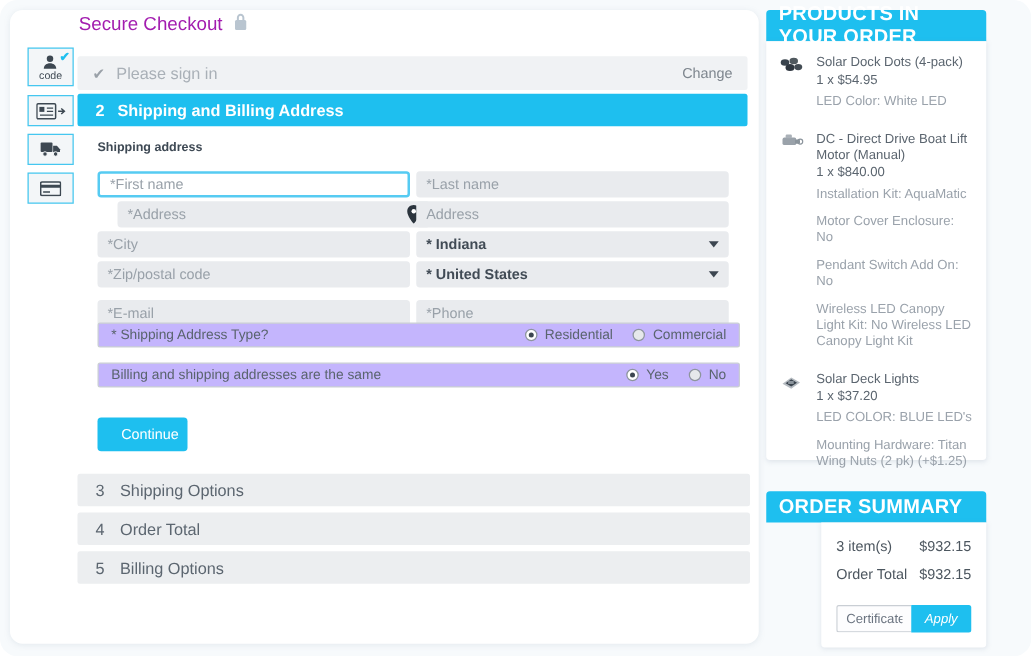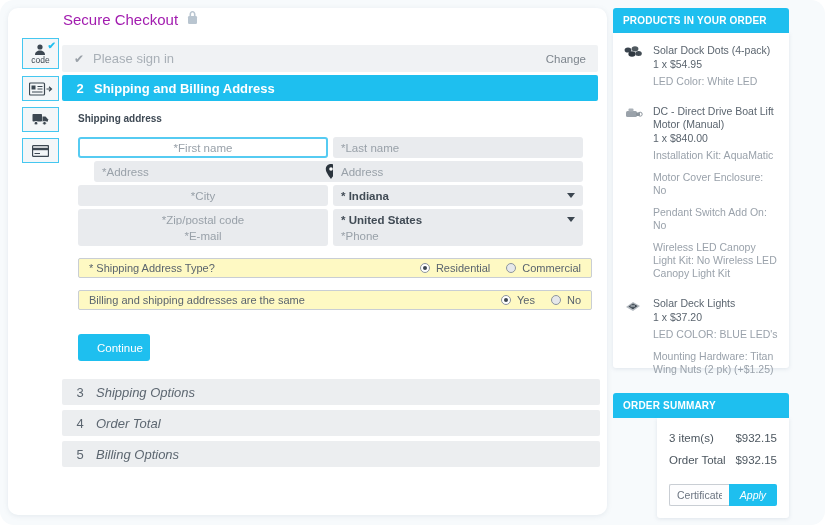--- a/index.html
+++ b/index.html
@@ -27,48 +27,48 @@
   .step-bar-active { position:absolute; left:54px; top:67px; width:536px; height:26px; background:#1ebfef; border-radius:2px; display:flex; align-items:center; color:#fff; font-size:13px; font-weight:bold; }
   .step-num { width:20px; text-align:center; margin-left:8px; }
   .step-bar-active .step-label { margin-left:4px; }
 
   .section-title { position:absolute; left:70px; top:105px; font-size:10px; font-weight:bold; color:#3e4954; }
 
   
   .field { position:absolute; height:21px; width:250px; background:#e9ebee; border-radius:3px; border:none; font-family:"Liberation Sans",sans-serif; font-size:11.5px; color:#414b55; padding:0 8px; display:flex; align-items:center; }
   input.field::placeholder { color:#99a1a9; opacity:1; }
   input.field { outline:none; }
-  .col1 { left:70px;text-align:center; }
+  .col1 { left:70px; }
   .col2 { left:325px; }
-  .r1 { top:129px; } .r2 { top:153px; } .r3 { top:177px; } .r4 { top:201px; } .r5 { top:217px; }
+  .r1 { top:129px; } .r2 { top:153px; } .r3 { top:177px; } .r4 { top:201px; } .r5 { top:232px; }
   .field.focused { background:#fff; border:2px solid #56cbf2; }
   .addr-wrap { position:absolute; left:70px; top:153px; width:250px;margin-left:16px; }
   .addr-wrap input { position:static; width:250px; }
   .pin-icon { position:absolute; right:7px; top:3px; }
   .select-field { cursor:pointer; justify-content:space-between; }
   .select-field .val { color:#414b55; font-weight:bold; font-size:11.5px; }
   .caret-down { width:0; height:0; border-left:4px solid transparent; border-right:4px solid transparent; border-top:5px solid #3c4650; }
 
-  .radio-box { position:absolute; left:70px; width:514px; height:20px; background:#fef9c3; border:1px solid #c9ced4; border-radius:2px; display:flex; align-items:center; padding:0 10px; font-size:11px; color:#5a646e; }
+  .radio-box { position:absolute; left:70px; width:514px; height:20px; background:#c4b5fd; border:1px solid #c9ced4; border-radius:2px; display:flex; align-items:center; padding:0 10px; font-size:11px; color:#5a646e; }
   .rb1 { top:250px; } .rb2 { top:282px; }
   .radio-group { margin-left:auto; display:flex; align-items:center; gap:16px; }
   .radio-opt { display:flex; align-items:center; gap:6px; cursor:pointer; }
   .radio-circle { width:10px; height:10px; border-radius:50%; border:1px solid #8d959d; background:#fff; position:relative; }
   .radio-circle.sel::after { content:""; position:absolute; left:2px; top:2px; width:4px; height:4px; border-radius:50%; background:#3c4650; }
   .radio-circle.unsel { background:#e6e8eb; }
 
   .continue-btn { position:absolute; left:70px; top:326px; width:72px; height:27px; background:#1ebfef; color:#fff; border:none; border-radius:3px; font-size:11.5px; font-family:"Liberation Sans",sans-serif; cursor:pointer;padding-left:12px; }
 
   .step-bar { position:absolute; left:54px; width:538px; height:26px; background:#eceef0; border-radius:2px; display:flex; align-items:center; color:#5c6670; font-size:13px; }
   .sb3 { top:371px; } .sb4 { top:402px; } .sb5 { top:433px; }
-  .step-bar .step-label { margin-left:6px;font-style:italic; }
+  .step-bar .step-label { margin-left:6px; }
 
   
   .side { position:absolute; left:613px; width:176px; }
-  .side-header { height:25px; background:#1ebfef; border-radius:3px 3px 0 0; display:flex; align-items:center; padding:0 10px; color:#fff; font-size:10px; font-weight:bold; letter-spacing:.2px; }
+  .side-header { height:25px; background:#1ebfef; border-radius:3px 3px 0 0; display:flex; align-items:center; padding:0 10px; color:#fff; font-size:16px; font-weight:bold; letter-spacing:.2px; }
   .products-card { top:8px; }
   .side-body { background:#fff; border-radius:0 0 3px 3px; box-shadow:0 1px 4px rgba(120,140,160,.18); }
   .products-body { height:335px; padding:11px 10px; }
   .product { display:flex; gap:8px; margin-bottom:17px; }
   .p-icon { width:22px; flex:0 0 22px; padding-top:1px; }
   .p-text { font-size:10.5px; color:#5b656f; line-height:13px; }
   .p-name { color:#5b656f; }
   .p-qty { margin-top:1px; }
   .p-opt { color:#9aa2ab; margin-top:9px; }
   .p-opt.first { margin-top:4px; }

